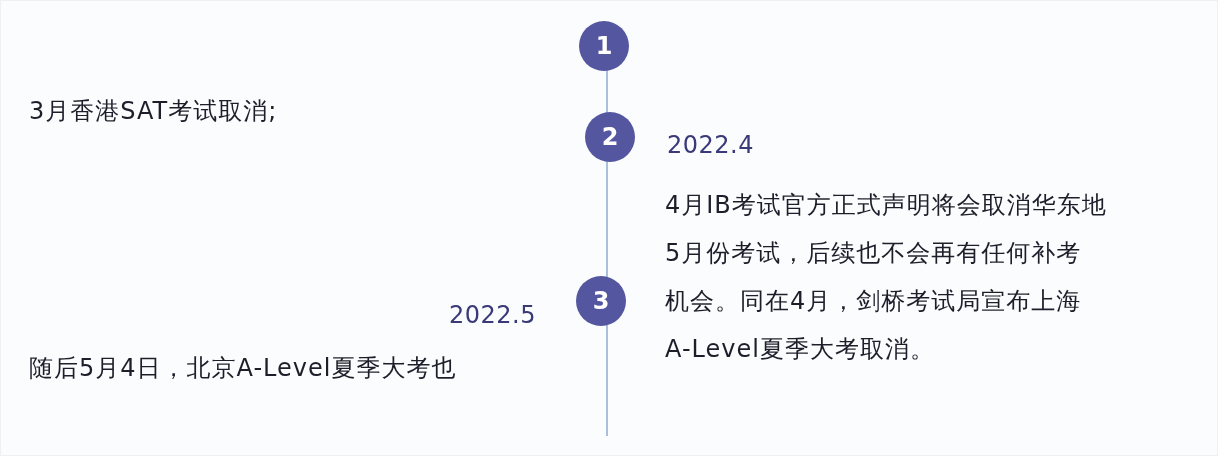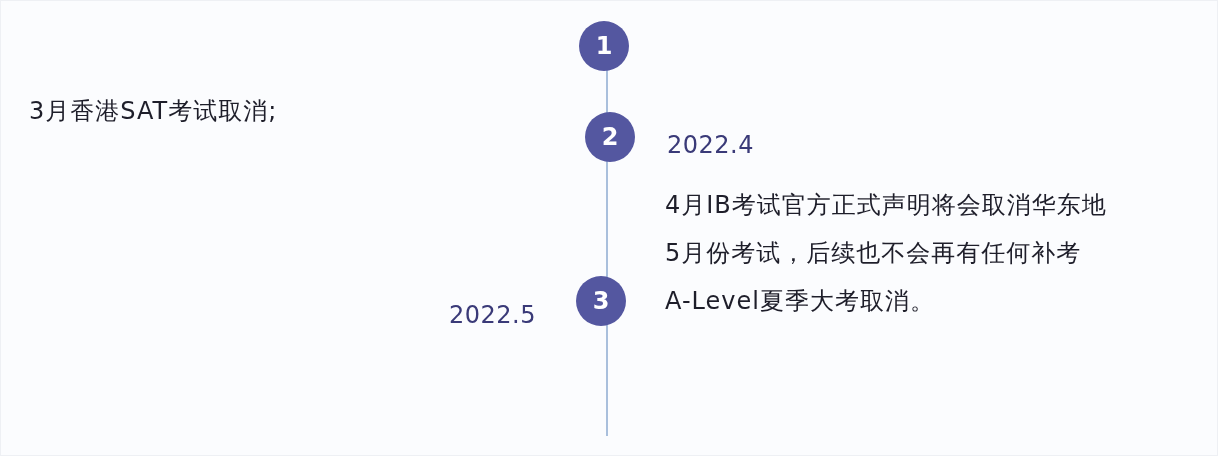--- a/index.html
+++ b/index.html
@@ -39,20 +39,22 @@
   <div class="node" style="left:578px; top:20px;">1</div>
   <div class="text" style="left:28px; top:86px;">
     <div>3月香港SAT考试取消;</div>
   </div>
 
   <div class="node" style="left:584px; top:111px;">2</div>
   <div class="date" style="left:666px; top:130px;">2022.4</div>
   <div class="text" style="left:664px; top:180px;">
     <div>4月IB考试官方正式声明将会取消华东地</div>
     <div>5月份考试，后续也不会再有任何补考</div>
+    <div>机会。同在4月，剑桥考试局宣布上海</div>
     <div>A-Level夏季大考取消。</div>
   </div>
 
   <div class="date" style="left:448px; top:300px;">2022.5</div>
   <div class="node" style="left:575px; top:275px;">3</div>
   <div class="text" style="left:28px; top:343px;">
+    <div>随后5月4日，北京A-Level夏季大考也</div>
   </div>
 </div>
 
 </body></html>

